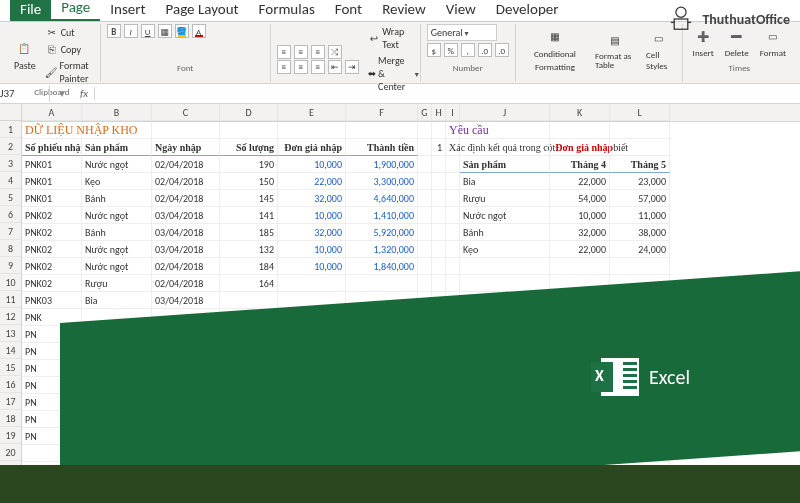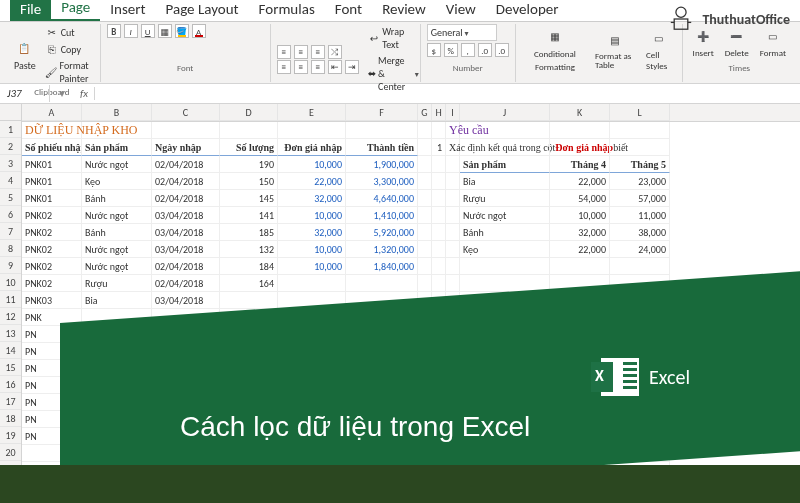--- a/index.html
+++ b/index.html
@@ -16,21 +16,21 @@
 .group-stack { display:flex; flex-direction:column; gap:1px; font-size:10px; }
 .icon-btn { display:inline-flex; align-items:center; gap:2px; font-size:10px; color:#333; cursor:pointer; padding:1px 2px; }
 .icon-box { width:14px; height:14px; display:inline-flex; align-items:center; justify-content:center; font-size:10px;}
 .big-btn { display:flex; flex-direction:column; align-items:center; gap:1px; font-size:10px; padding:2px 4px; cursor:pointer; }
 .big-ico { width:20px; height:20px; display:flex; align-items:center; justify-content:center; }
 .font-select { font-size:10px; border:1px solid #ccc; padding:1px 3px; background:#fff; }
 .drop { font-size:8px; color:#555; margin-left:2px; }
 .sq { width:14px; height:14px; border:1px solid #bbb; display:flex; align-items:center; justify-content:center; font-size:9px; background:#fff; color:#444; }
 
 .formula-row { display:flex; align-items:center; border-bottom:1px solid #d4d4d4; height:20px; background:#fff; }
-.name-box { width:50px; border-right:1px solid #d4d4d4; padding:2px 7px; font-size:11px;font-style:italic; }
+.name-box { width:50px; border-right:1px solid #d4d4d4; padding:2px 0; font-size:11px; }
 .fx { padding:0 6px; font-style:italic; color:#666; border-right:1px solid #d4d4d4; cursor:pointer; }
 .formula-input { flex:1; padding:2px 4px; }
 
 .sheet { display:flex; height:398px; background:#fff; position:relative; }
 .rownums { width:22px; border-right:1px solid #d4d4d4; background:#f3f2f1; }
 .rownums div, .colheads .colh { font-size:10px; color:#444; text-align:center; border-bottom:1px solid #e5e5e5; height:17px; line-height:17px; }
 .right { flex:1; }
 .colheads { display:flex; background:#f3f2f1; border-bottom:1px solid #d4d4d4; }
 .colh { border-right:1px solid #e5e5e5; }
 .cells { position:relative; }
@@ -568,14 +568,13 @@
     <div class="xlico">
         <span>X</span>
       <div style="position:absolute;right:2px;top:4px;width:14px;height:3px;background:#1e7145"></div>
       <div style="position:absolute;right:2px;top:10px;width:14px;height:3px;background:#1e7145"></div>
       <div style="position:absolute;right:2px;top:16px;width:14px;height:3px;background:#1e7145"></div>
       <div style="position:absolute;right:2px;top:22px;width:14px;height:3px;background:#1e7145"></div>
       <div style="position:absolute;right:2px;top:28px;width:14px;height:3px;background:#1e7145"></div>
     </div>
     <span>Excel</span>
   </div>
-  <div class="overlay-title">Cách lọc dữ liệu trong Excel</div>
 </div>
 
 </body></html>

